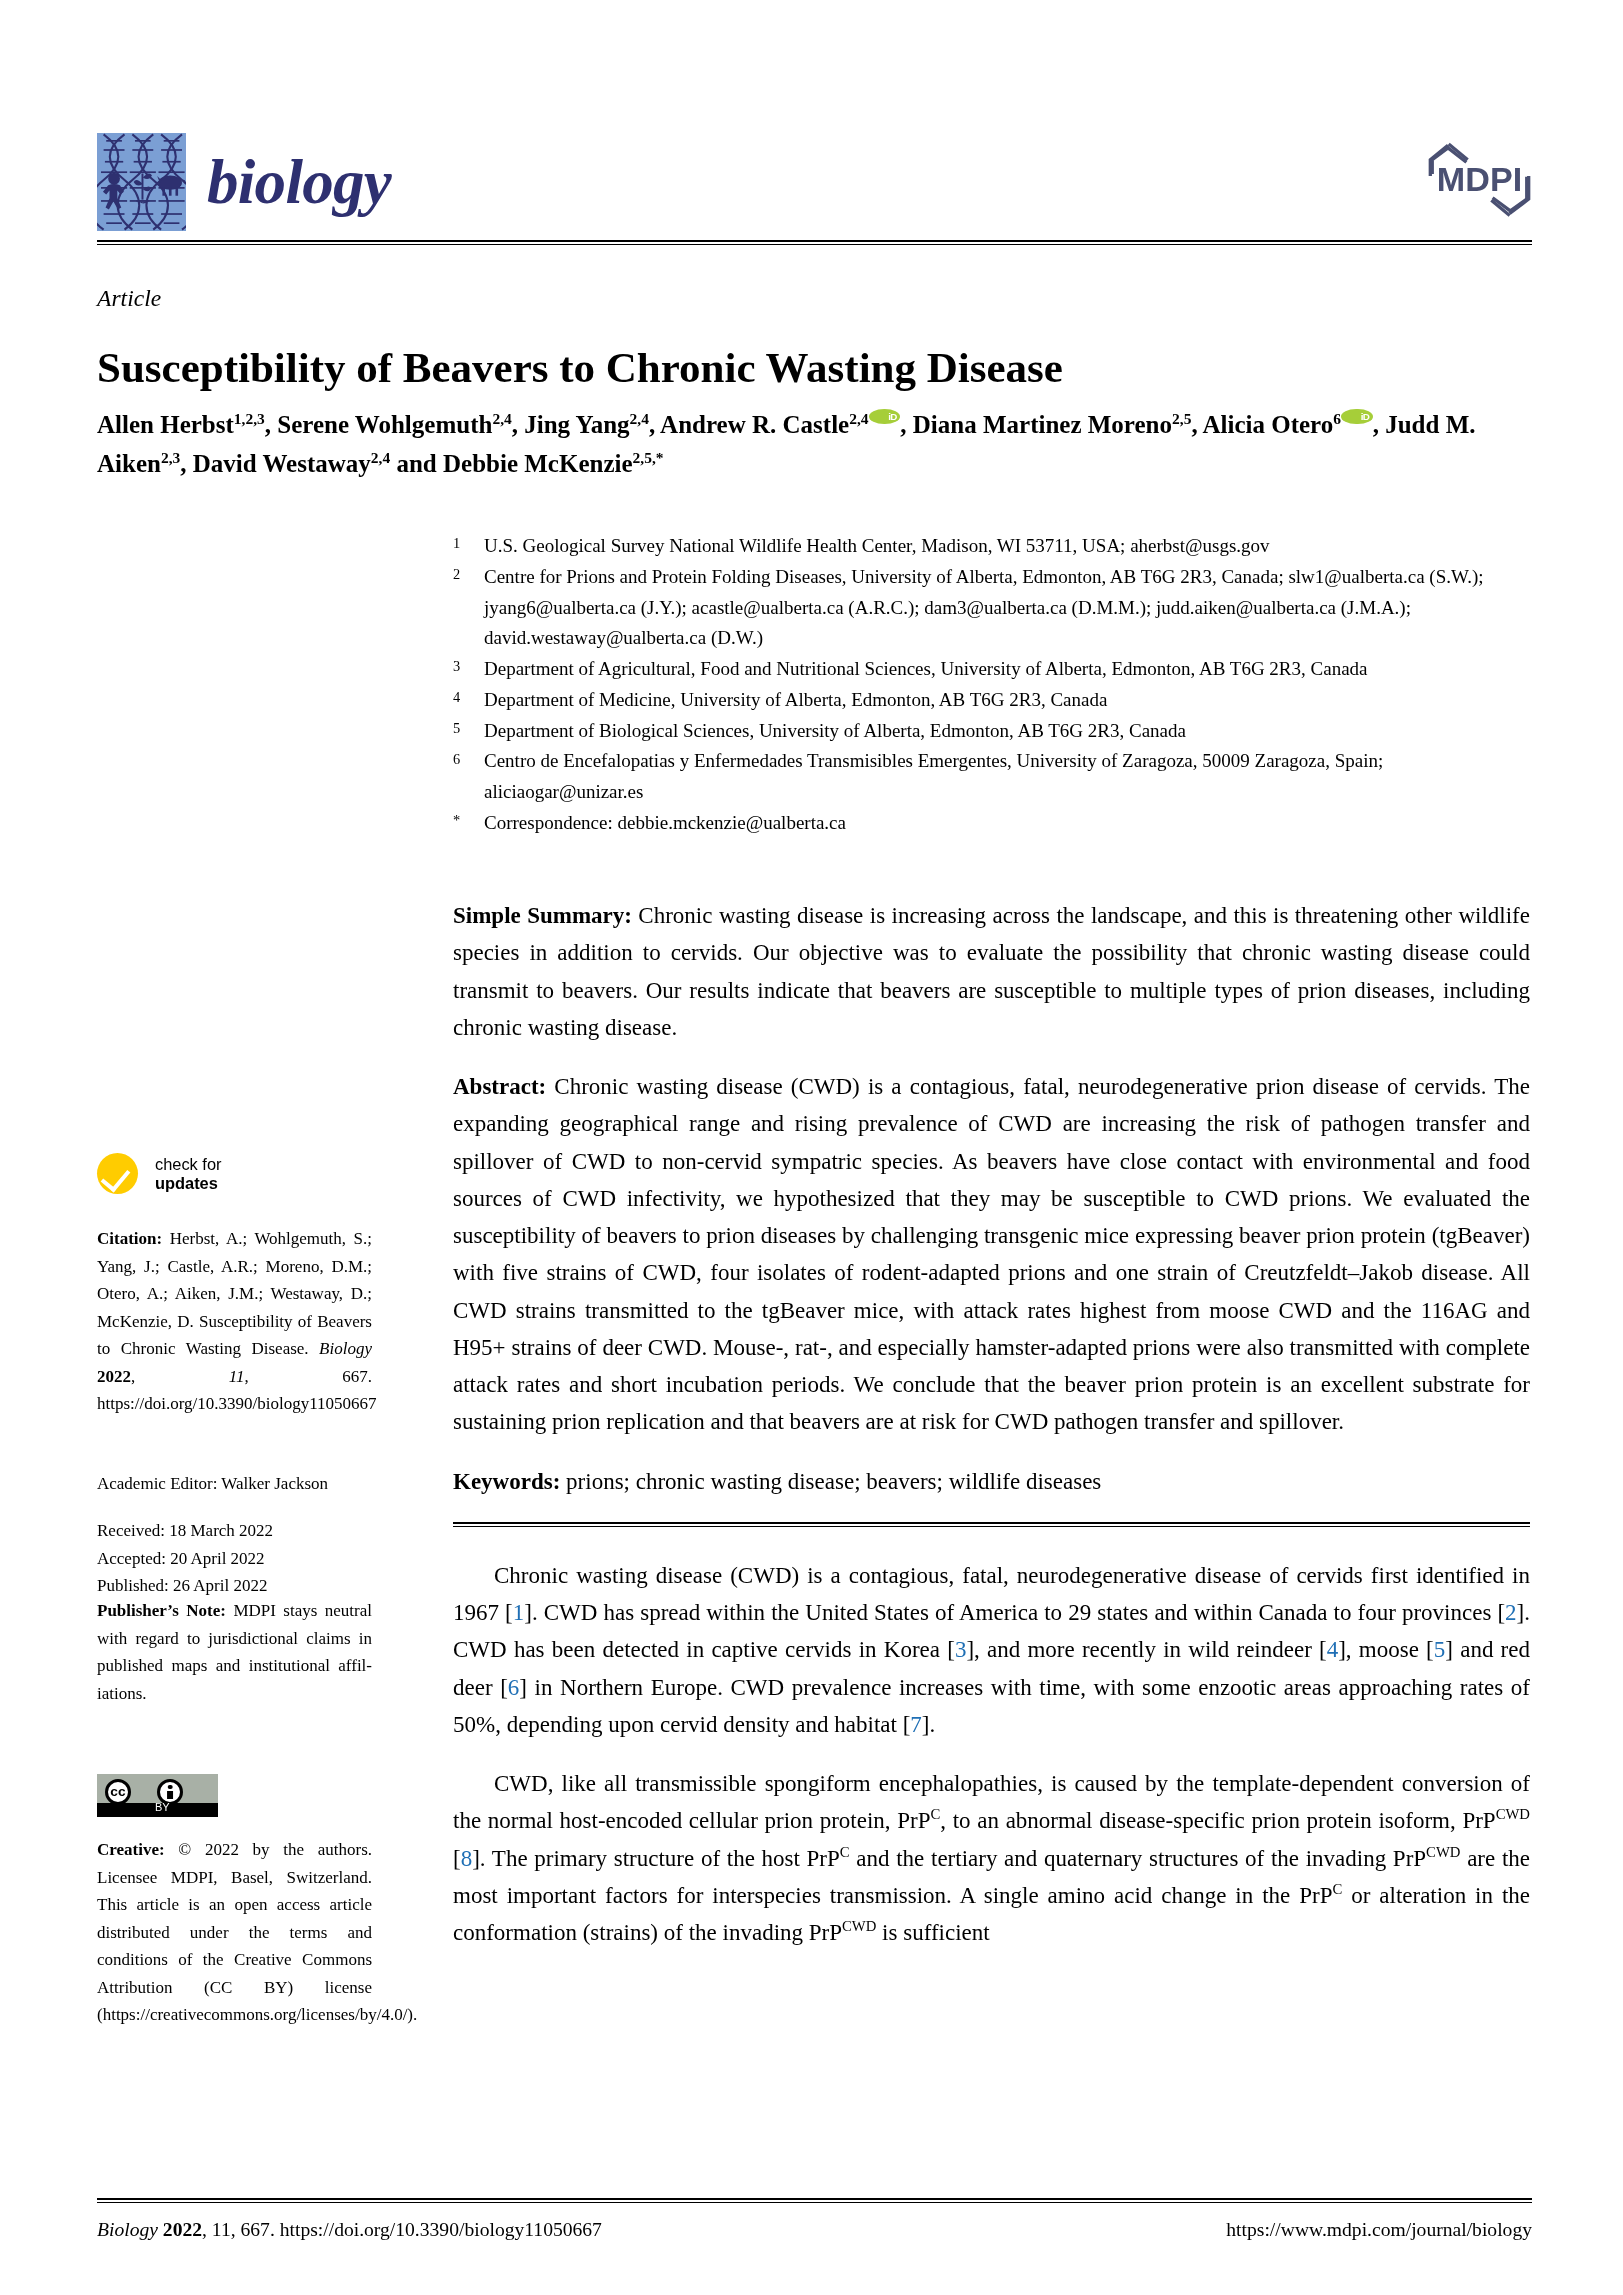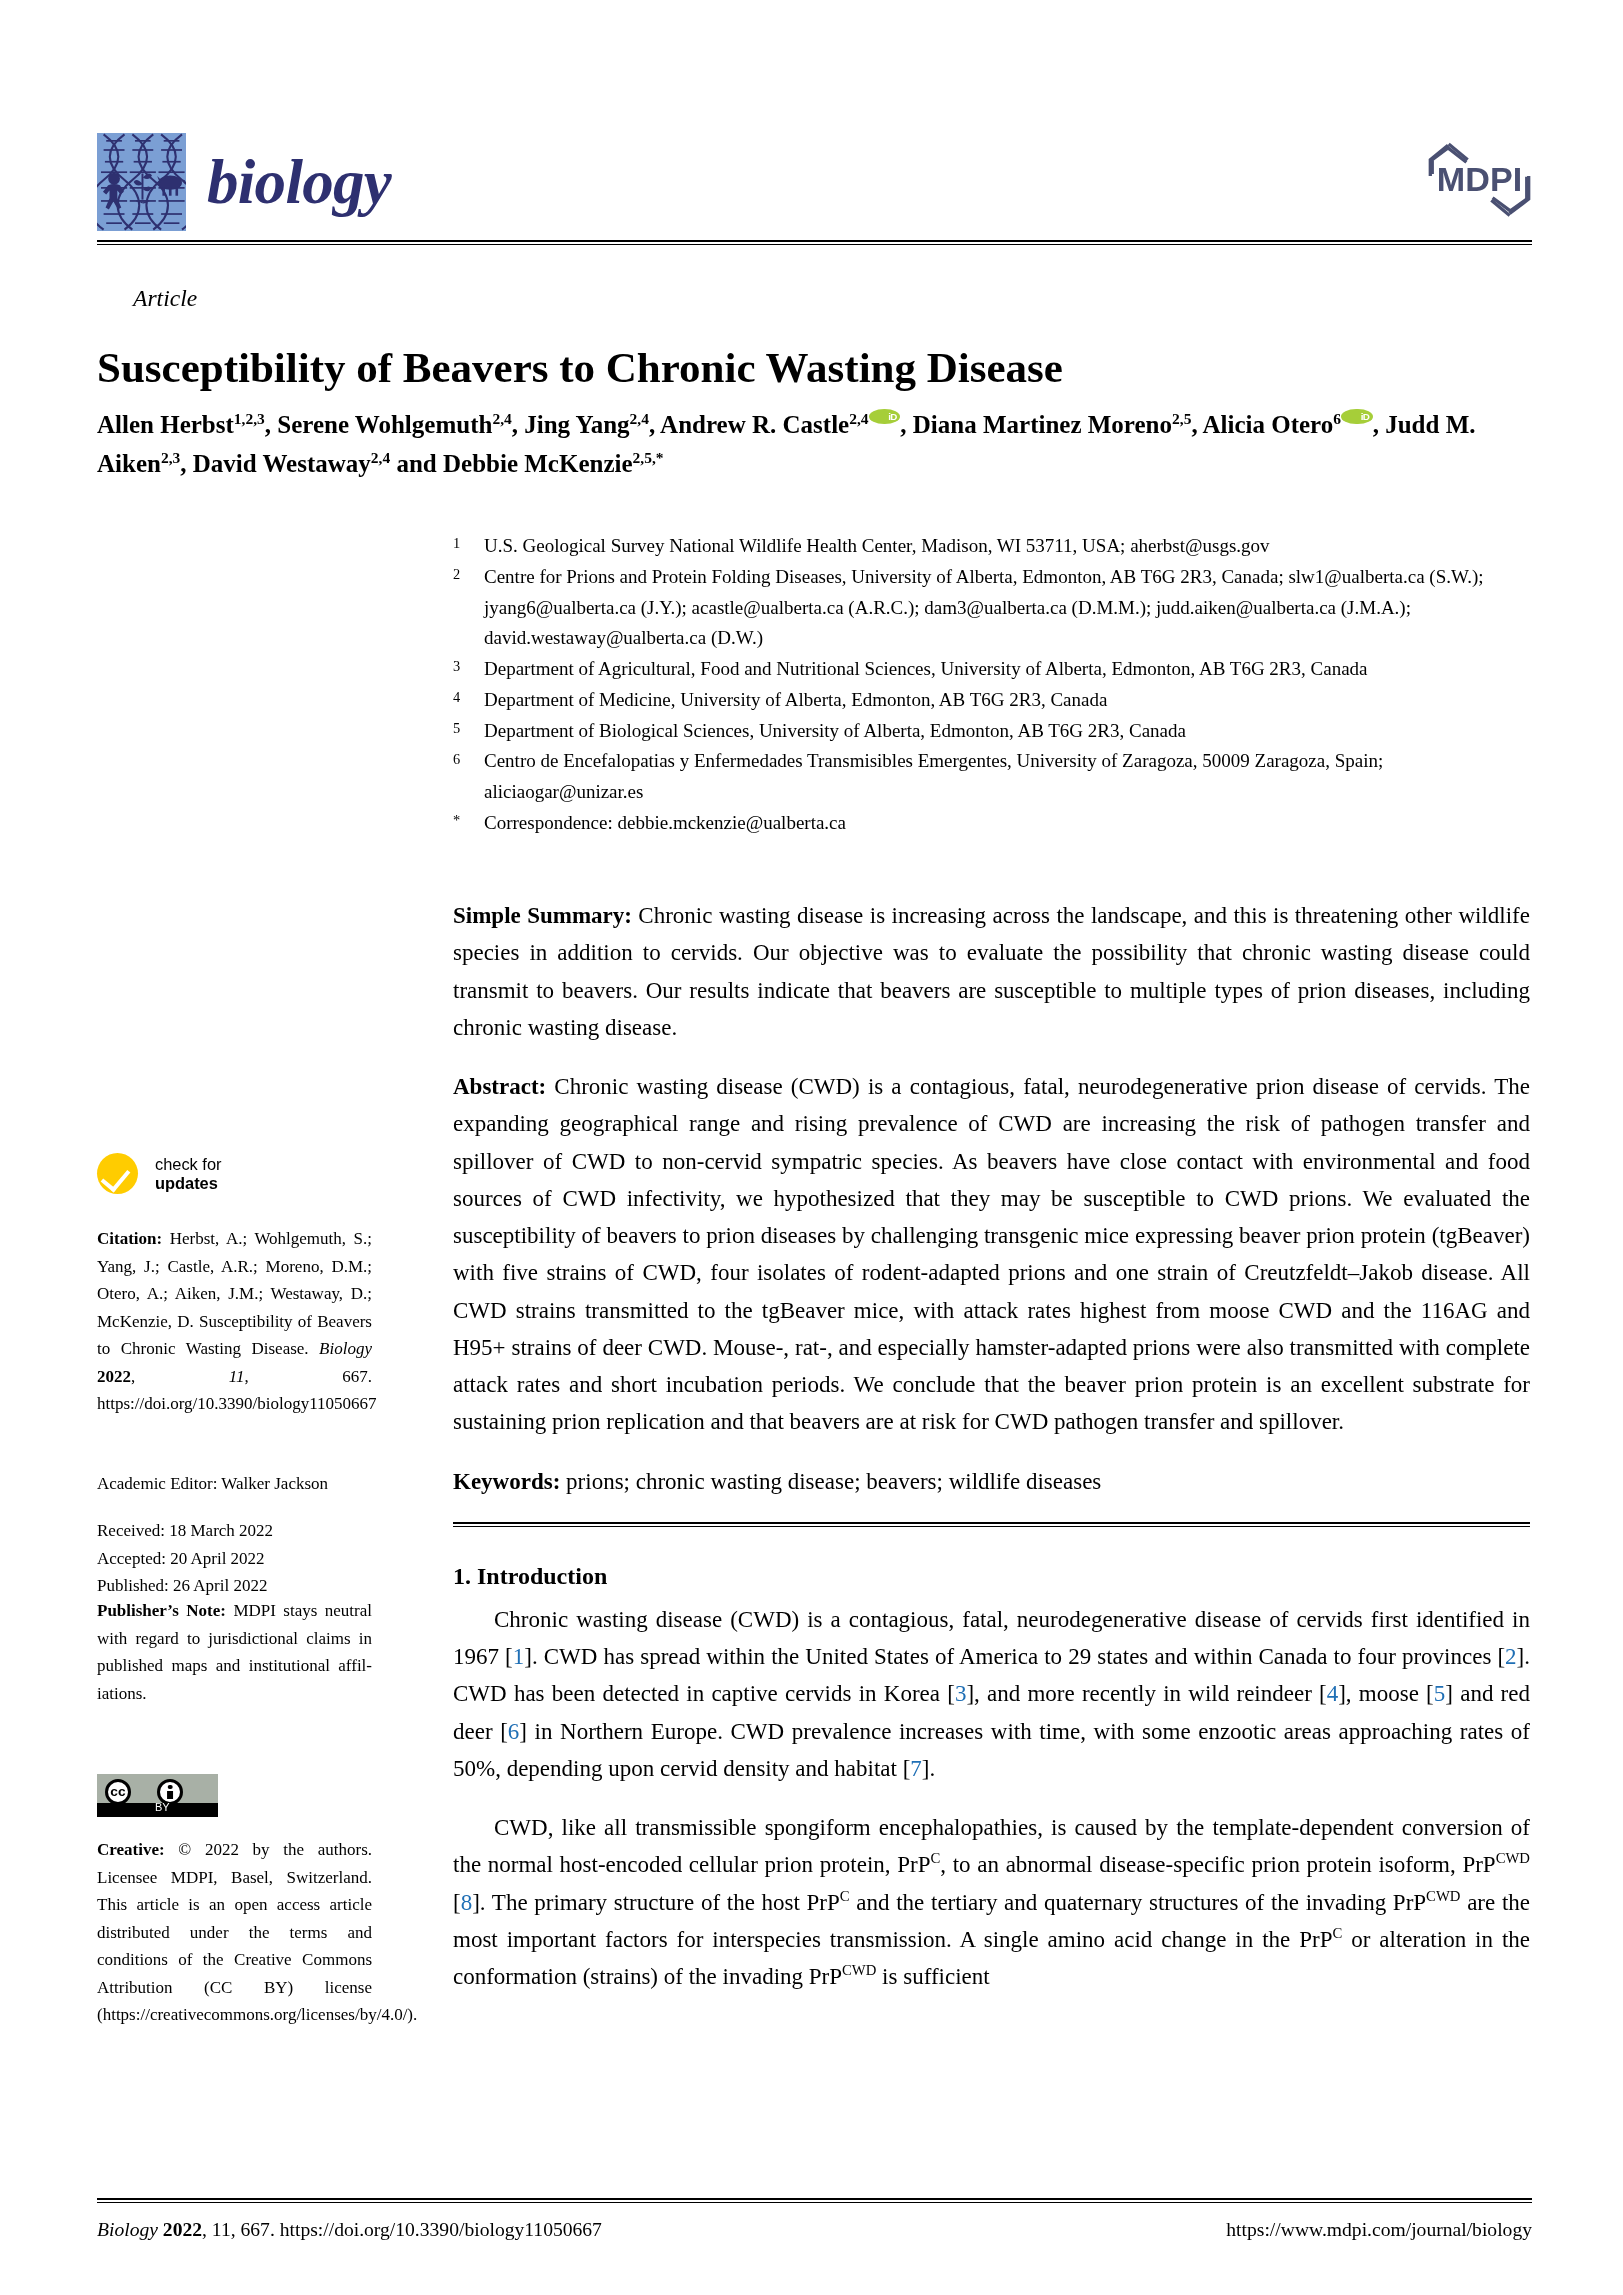--- a/index.html
+++ b/index.html
@@ -27,21 +27,21 @@
   }
   .mdpi-logo { position:absolute; right:0; top:11.8px; width:105px; height:82px; }
   .header-rule {
     position:absolute; left:97px; top:240px; width:1435px;
     border-top:2px solid #000; border-bottom:0.7px solid #000; height:2px;
   }
 
   
   .article-kicker {
     position:absolute; left:97px; top:285px;
-    font-size:23.6px; font-style:italic; font-family:"Liberation Serif", serif;margin-left:36px;
+    font-size:23.6px; font-style:italic; font-family:"Liberation Serif", serif;
   }
   .title {
     position:absolute; left:97px; top:314px; width:1375px;
     font-size:43px; font-weight:bold; line-height:1.15;
     font-family:"Liberation Serif", serif;
   }
   .authors {
     position:absolute; left:97px; top:406px; width:1433px;
     font-size:25px; font-weight:bold; line-height:1.55;
     font-family:"Liberation Serif", serif;
@@ -273,21 +273,20 @@
     </p>
     <p>
       <span class="lbl">Abstract:</span><span> Chronic wasting disease (CWD) is a contagious, fatal, neurodegenerative prion disease of cervids. The expanding geographical range and rising prevalence of CWD are increasing the risk of pathogen transfer and spillover of CWD to non-cervid sympatric species. As beavers have close contact with environmental and food sources of CWD infectivity, we hypothesized that they may be susceptible to CWD prions. We evaluated the susceptibility of beavers to prion diseases by challenging transgenic mice expressing beaver prion protein (tgBeaver) with five strains of CWD, four isolates of rodent-adapted prions and one strain of Creutzfeldt–Jakob disease. All CWD strains transmitted to the tgBeaver mice, with attack rates highest from moose CWD and the 116AG and H95+ strains of deer CWD. Mouse-, rat-, and especially hamster-adapted prions were also transmitted with complete attack rates and short incubation periods. We conclude that the beaver prion protein is an excellent substrate for sustaining prion replication and that beavers are at risk for CWD pathogen transfer and spillover.</span>
     </p>
     <p>
       <span class="lbl">Keywords:</span><span> prions; chronic wasting disease; beavers; wildlife diseases</span>
     </p>
 
     <div class="hrule-main"></div>
 
-    <div class="section-h">1. Introduction</div>
 
     <p class="indent"><span>Chronic wasting disease (CWD) is a contagious, fatal, neurodegenerative disease of cervids first identified in 1967 [</span><span class="ref">1</span><span>]. CWD has spread within the United States of America to 29 states and within Canada to four provinces [</span><span class="ref">2</span><span>]. CWD has been detected in captive cervids in Korea [</span><span class="ref">3</span><span>], and more recently in wild reindeer [</span><span class="ref">4</span><span>], moose [</span><span class="ref">5</span><span>] and red deer [</span><span class="ref">6</span><span>] in Northern Europe. CWD prevalence increases with time, with some enzootic areas approaching rates of 50%, depending upon cervid density and habitat [</span><span class="ref">7</span><span>].</span></p>
 
     <p class="indent"><span>CWD, like all transmissible spongiform encephalopathies, is caused by the template-dependent conversion of the normal host-encoded cellular prion protein, PrP</span><sup class="sm">C</sup><span>, to an abnormal disease-specific prion protein isoform, PrP</span><sup class="sm">CWD</sup><span> [</span><span class="ref">8</span><span>]. The primary structure of the host PrP</span><sup class="sm">C</sup><span> and the tertiary and quaternary structures of the invading PrP</span><sup class="sm">CWD</sup><span> are the most important factors for interspecies transmission. A single amino acid change in the PrP</span><sup class="sm">C</sup><span> or alteration in the conformation (strains) of the invading PrP</span><sup class="sm">CWD</sup><span> is sufficient</span></p>
   </div>
 
   <div class="sidebar sb-check">
     <div class="check-badge">
       <div class="check-circle"></div>
       <div class="check-txt">

